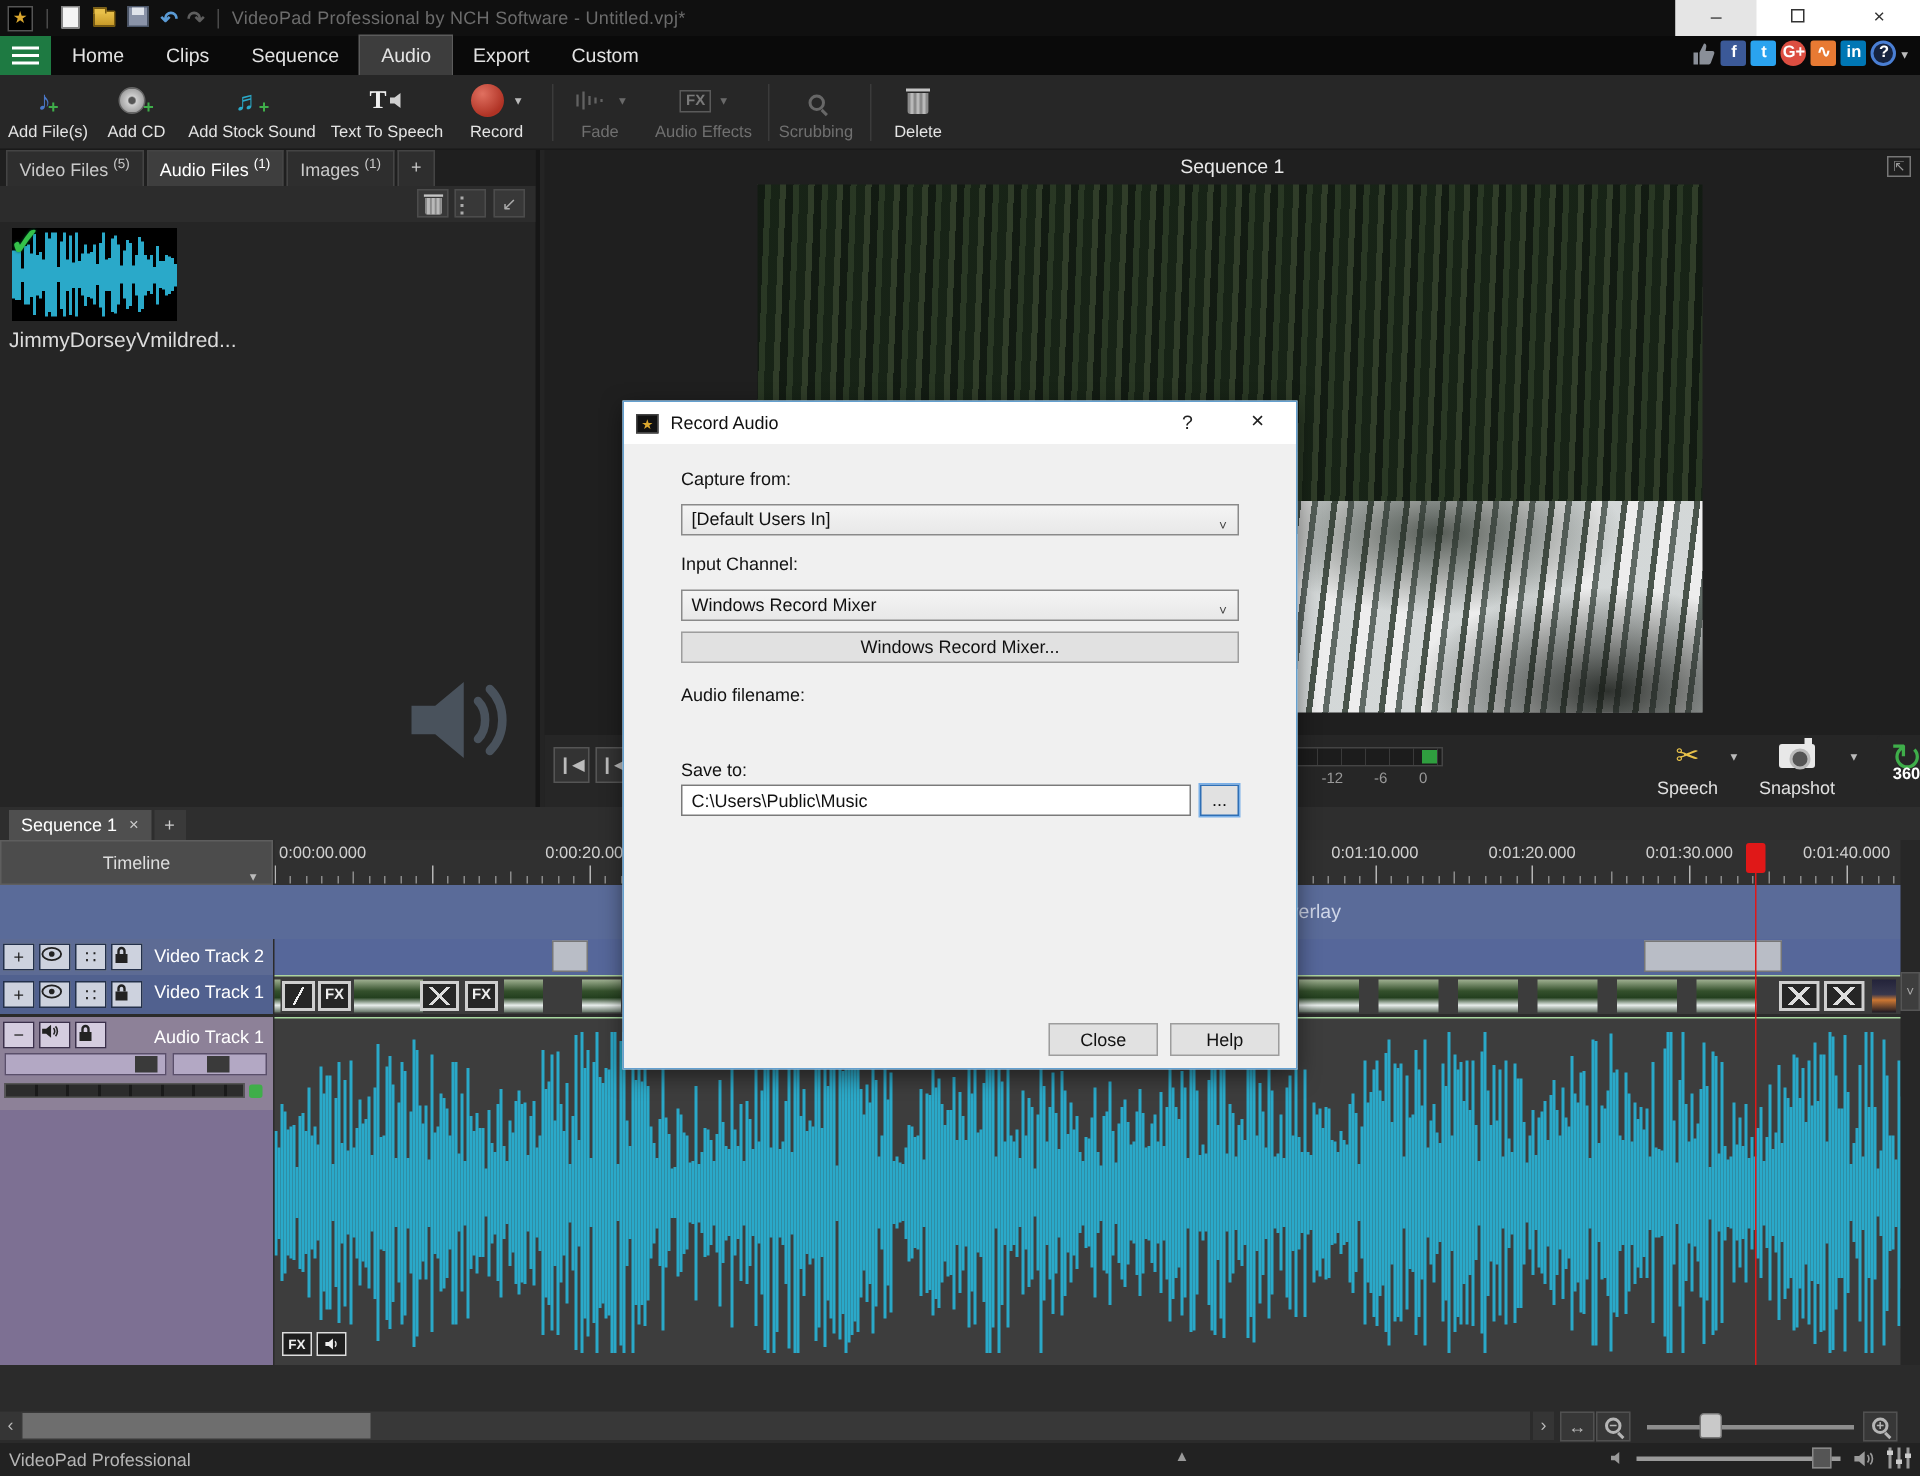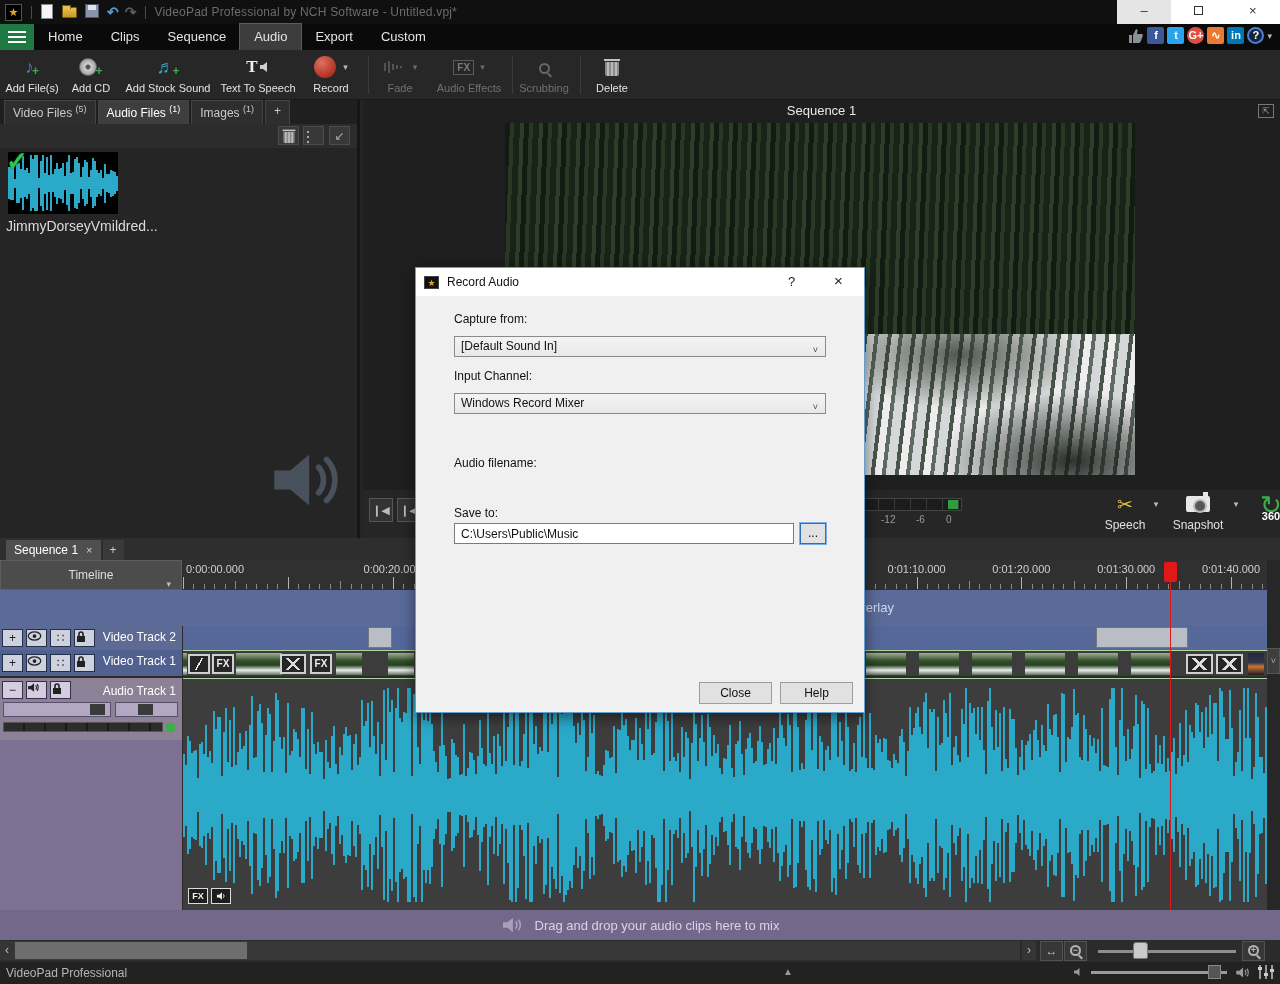--- a/index.html
+++ b/index.html
@@ -1196,27 +1196,20 @@
       </div>
     <div class="badge" style="left:5px;top:209px">FX</div>
     <div class="badge" style="left:28px;top:209px">
         <svg width="11" height="10" viewBox="0 0 24 20" style="margin:2px auto 0">
           <path d="M2 7v6h5l6 5V2L7 7z" fill="#eee"></path>
           <path d="M16 6c2 2 2 6 0 8" stroke="#eee" stroke-width="2" fill="none"></path>
         </svg>
       </div>
   </div>
 
-  <div class="mixband">
-    <svg width="22" height="18" viewBox="0 0 24 20">
-        <path d="M2 7v6h5l6 5V2L7 7z" fill="#a99fb8"></path>
-        <path d="M16 6c2 2 2 6 0 8M19 4c3 3 3 9 0 12" stroke="#a99fb8" stroke-width="1.8" fill="none"></path>
-      </svg>
-    <span class="txt">Drag and drop your audio clips here to mix</span>
-  </div>
 
   <div class="vscroll"></div>
   <div class="vchev">˅</div>
 
   <div class="phhandle"></div>
   <div class="playhead"></div>
 </div>
 
 <div class="abs hscrollrow">
   <div class="harr" style="left:0">‹</div>
@@ -1251,25 +1244,26 @@
 
 <div class="abs dialog">
   <div class="dtitle">
     <div class="dico">★</div>
     <div class="t">Record Audio</div>
   </div>
   <div class="dhelp">?</div>
   <div class="dclose">×</div>
 
   <div class="dlabel" style="top:44px">Capture from:</div>
-  <div class="combo" style="top:68px"><span>[Default Sound In]</span><span class="cv">˅</span></div>
+  <div class="combo" style="top:68px"><span>[Default Users In]</span><span class="cv">˅</span></div>
 
   <div class="dlabel" style="top:101px">Input Channel:</div>
   <div class="combo" style="top:125px"><span>Windows Record Mixer</span><span class="cv">˅</span></div>
 
+  <div class="dbtn" style="left:38px;top:153px;width:372px;height:21px;line-height:19px">Windows Record Mixer...</div>
 
   <div class="dlabel" style="top:188px">Audio filename:</div>
 
   <div class="dlabel" style="top:238px">Save to:</div>
   <input class="dinput" style="top: 255px; width: 340px;" value="C:\Users\Public\Music">
   <div class="dbtn" style="left:384px;top:255px;width:26px;height:21px;line-height:18px;border:1px solid #2f6fb5;outline:1px solid #7ab0e8">...</div>
 
 
   <div class="dbtn" style="left:283px;top:414px;width:73px;height:22px;line-height:20px">Close</div>
   <div class="dbtn" style="left:364px;top:414px;width:73px;height:22px;line-height:20px">Help</div>

